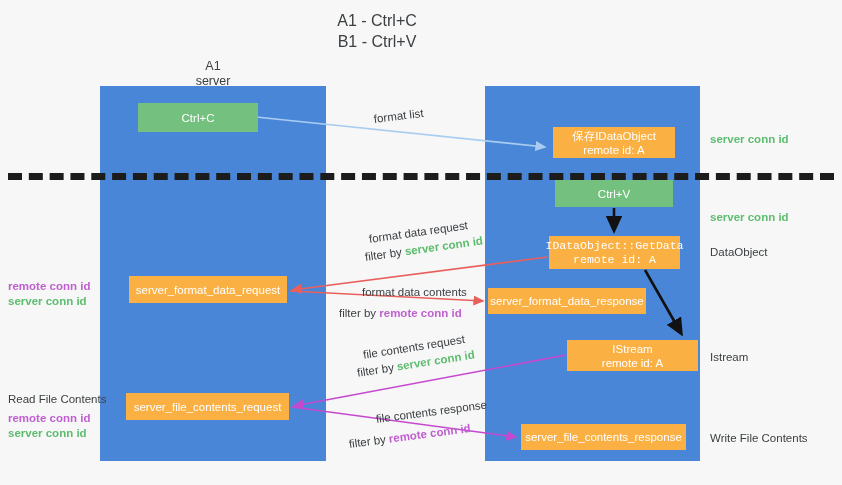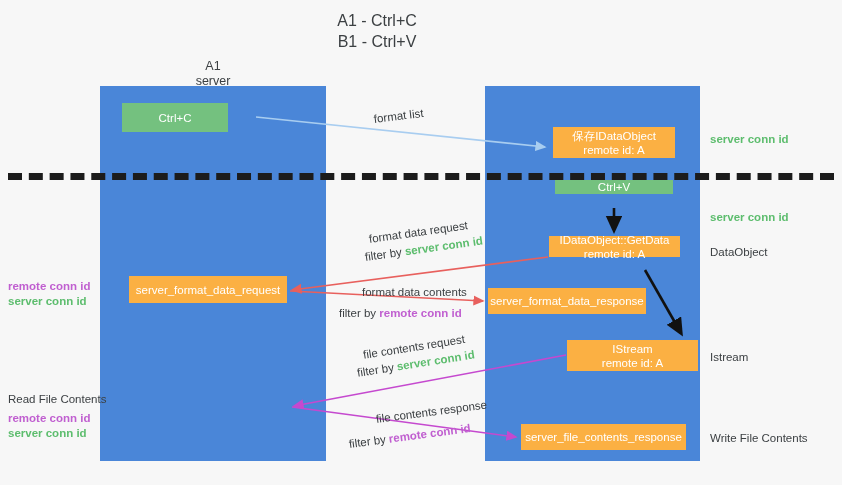--- a/index.html
+++ b/index.html
@@ -40,24 +40,24 @@
   .box{
     box-sizing:border-box;
     display:flex;align-items:center;justify-content:center;
     text-align:center;color:#ffffff;
     font-size:11.5px;line-height:14px;white-space:pre-line;
     padding:2px 4px;
   }
   .box.green{background:#74c17f;}
   .box.orange{background:#fbb043;}
 
-  #box-ctrlc{left:122px;top:103px;width:106px;height:29px;}
+  #box-ctrlc{left:138px;top:103px;width:120px;height:29px;}
   #box-save{left:553px;top:127px;width:122px;height:31px;}
-  #box-ctrlv{left:555px;top:180px;width:118px;height:14px;}
-  #box-getdata{left:549px;top:236px;width:131px;height:21px;}
+  #box-ctrlv{left:555px;top:180px;width:118px;height:27px;}
+  #box-getdata{left:549px;top:236px;width:131px;height:33px;font-family:Liberation Mono, monospace;}
   #box-fmtreq{left:129px;top:276px;width:158px;height:27px;}
   #box-fmtresp{left:488px;top:288px;width:158px;height:26px;}
   #box-istream{left:567px;top:340px;width:131px;height:31px;}
   #box-filereq{left:126px;top:393px;width:163px;height:27px;}
   #box-fileresp{left:521px;top:424px;width:165px;height:26px;}
 
   
   .flow{
     font-size:11.5px;color:#3c4043;line-height:15px;white-space:nowrap;
   }
@@ -133,20 +133,21 @@
   <div class="abs box orange" id="box-getdata">IDataObject::GetData
 remote id: A</div>
 
   <div class="abs box orange" id="box-fmtreq">server_format_data_request</div>
 
   <div class="abs box orange" id="box-fmtresp">server_format_data_response</div>
 
   <div class="abs box orange" id="box-istream">IStream
 remote id: A</div>
 
+  <div class="abs box orange" id="box-filereq">server_file_contents_request</div>
 
   <div class="abs box orange" id="box-fileresp">server_file_contents_response</div>
 
   <div class="abs flow rot-d" style="left:373px;top:112px;">format list</div>
 
   <div class="abs flow rot-b" style="left:368px;top:232px;">format data request</div>
   <div class="abs flow rot-b" style="left:364px;top:250px;">
     <span>filter by </span><span class="green-t">server conn id</span>
   </div>
 

